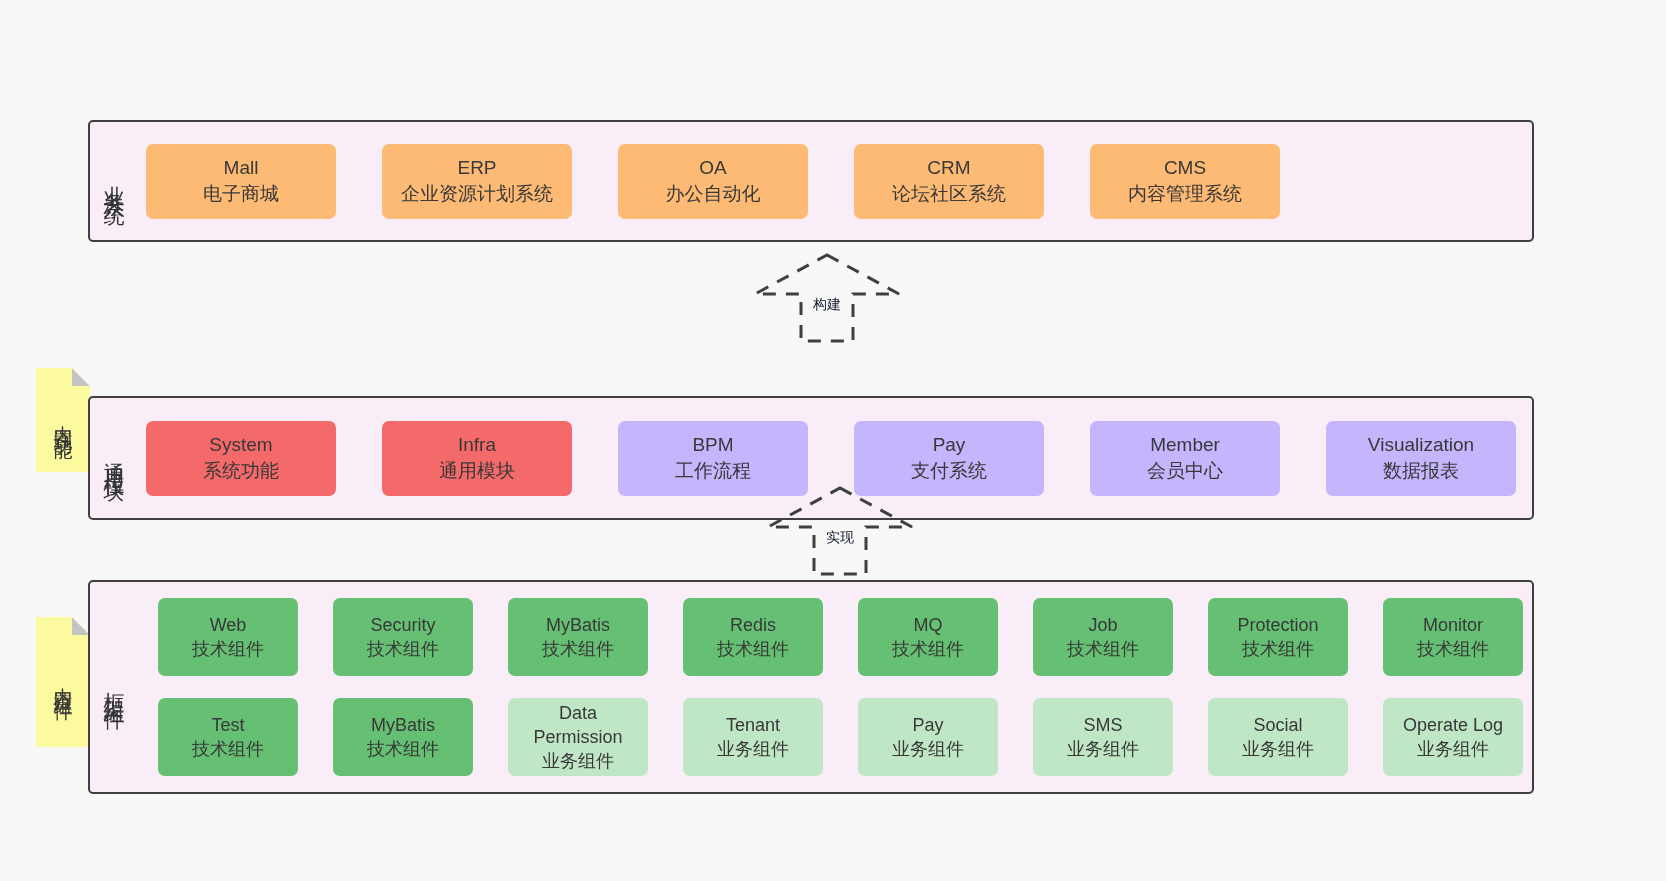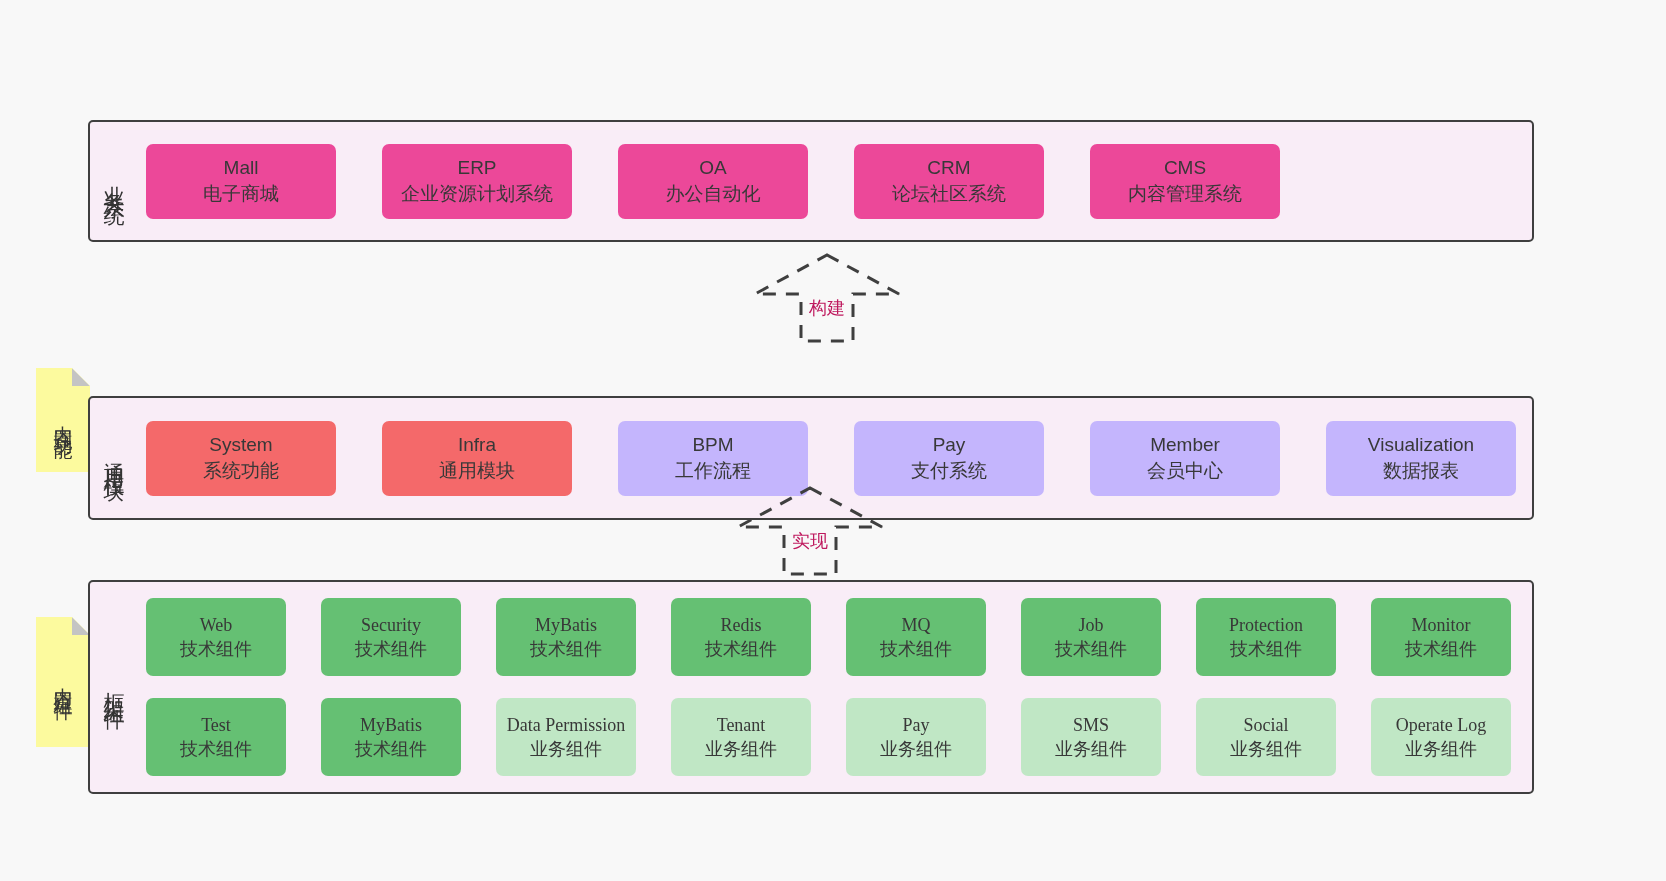--- a/index.html
+++ b/index.html
@@ -17,29 +17,29 @@
   #panel-business{top:120px;height:122px;}
   #panel-common{top:348px;height:124px;margin-top:48px;}
   #panel-framework{top:580px;height:214px;}
   .vtitle{
     writing-mode:vertical-rl;text-orientation:upright;
     font-size:21px;line-height:23px;letter-spacing:6px;
     color:#333;margin-left:13px;flex:none;
   }
   .boxrow{display:flex;gap:46px;margin-left:20px;}
   .rowstack{display:flex;flex-direction:column;gap:22px;margin-left:20px;}
-  .rowstack .boxrow{gap:35px;margin-left:0;font-family:Liberation Serif, serif;}
+  .rowstack .boxrow{gap:35px;margin-left:12px;}
   .box{
     border-radius:7px;display:flex;flex-direction:column;
     align-items:center;justify-content:center;text-align:center;
     color:#383838;flex:none;
   }
   .box-lg{width:190px;height:75px;font-size:19px;line-height:26px;}
   .box-sm{width:140px;height:78px;font-size:18px;line-height:24px;padding:0 4px;box-sizing:border-box;}
-  .blue{background:#ec4899;}
+  .blue{background:#fdba74;}
   .red{background:#f4696a;}
   .pink{background:#c4b5fd;}
   .green{background:#65c073;}
   .green-light{background:#c0e7c5;}
   .sticky{
     position:absolute;left:36px;width:54px;background:#fcfa9e;z-index:1;
     display:flex;align-items:center;justify-content:center;
     clip-path:polygon(0 0,calc(100% - 18px) 0,100% 18px,100% 100%,0 100%);
   }
   #sticky-common{top:368px;height:104px;}
@@ -47,25 +47,25 @@
   .sticky .fold{
     position:absolute;top:0;right:0;width:18px;height:18px;background:#c4c4c4;
     clip-path:polygon(0 0,100% 100%,0 100%);
   }
   .sticky .vtext{
     writing-mode:vertical-rl;text-orientation:upright;
     font-size:19px;line-height:20px;letter-spacing:5px;color:#333;
   }
   .arrow{position:absolute;width:150px;height:92px;z-index:3;}
   #arrow-build{left:752px;top:252px;}
-  #arrow-implement{left:735px;top:485px;font-family:Liberation Serif, serif;}
+  #arrow-implement{left:765px;top:485px;font-family:Liberation Serif, serif;}
   .arrow svg{position:absolute;left:0;top:0;}
   .arrow .lbl{
     position:absolute;left:50%;top:44px;transform:translateX(-50%);
-    background:#f8f8f8;padding:0 4px;font-size:18px;color:#be185d;white-space:nowrap;
+    background:#f8f8f8;padding:0 4px;font-size:14px;color:#0f172a;white-space:nowrap;
   }
 </style>
 </head>
 <body>
 
 <div class="sticky" id="sticky-common">
   <span class="fold"></span>
   <span class="vtext">内置功能</span>
 </div>
 <div class="sticky" id="sticky-framework">

